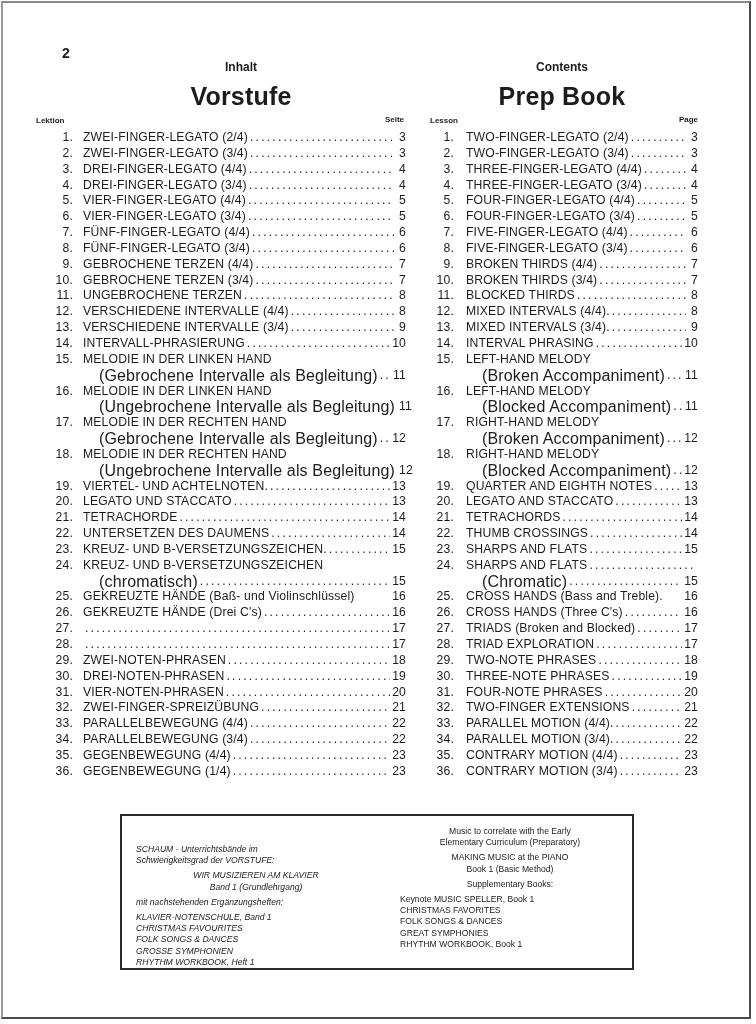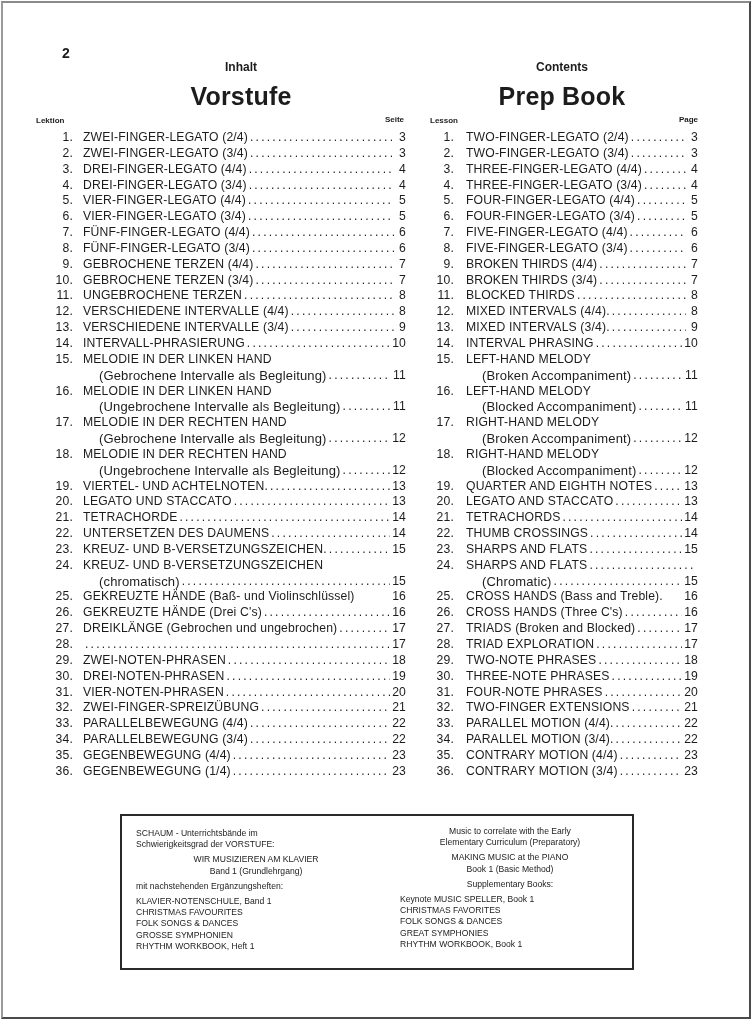--- a/index.html
+++ b/index.html
@@ -26,33 +26,33 @@
   .col-en .col-label-left { left: 4px; }
   .entries { position: absolute; top: 130px; left: 0; width: 100%; }
   .line {
     position: relative; height: 15.85px; line-height: 15.85px; font-size: 12.2px;
     white-space: nowrap; display: flex; letter-spacing: 0.15px;
   }
   .num { width: 48px; text-align: right; padding-right: 10px; box-sizing: border-box; flex: none; }
   .col-de .num { width: 47px; }
   .col-en .num { width: 40px; padding-right: 12px; }
   .txt { flex: none; }
-  .sub .txt { padding-left: 16px; font-size: 13px; }
+  .sub .txt { padding-left: 16px; font-size: 16px; }
   .dots { flex: 1 1 auto; overflow: hidden; position: relative; margin: 0 2px; }
   .dots::after {
     content: "..................................................................................................................";
     position: absolute; left: 0; right: 0; top: 0; letter-spacing: 2.2px; white-space: nowrap; overflow: hidden;
   }
   .pg { flex: none; text-align: right; min-width: 10px; }
   .nodots .dots::after { content: ""; }
   .info-box {
     position: absolute; left: 120px; top: 814px; width: 514px; height: 156px;
     border: 2px solid #2a2a2a; box-sizing: border-box; font-size: 8.6px; line-height: 11.2px; color: #222;
   }
-  .info-left { position: absolute; left: 14px; top: 12px; width: 240px; }
+  .info-left { position: absolute; left: 14px; top: 28px; width: 240px; font-style: italic; }
   .info-right { position: absolute; left: 278px; top: 10px; width: 220px; }
   .info-center { text-align: center; }
   .info-gap { height: 4px; }
 </style>
 </head>
 <body>
 
 <div class="page-frame"></div>
 
 <div class="page-number">2</div>
@@ -239,21 +239,20 @@
         <span class="pg">16</span>
       </div>
       <div class="line">
         <span class="num">26.</span>
         <span class="txt">GEKREUZTE HÄNDE (Drei C's)</span>
         <span class="dots"></span>
         <span class="pg">16</span>
       </div>
       <div class="line">
         <span class="num">27.</span>
-        <span class="txt">DREIKLÄNGE (Gebrochen und ungebrochen)</span>
         <span class="dots"></span>
         <span class="pg">17</span>
       </div>
       <div class="line">
         <span class="num">28.</span>
         <span class="dots"></span>
         <span class="pg">17</span>
       </div>
       <div class="line">
         <span class="num">29.</span>

